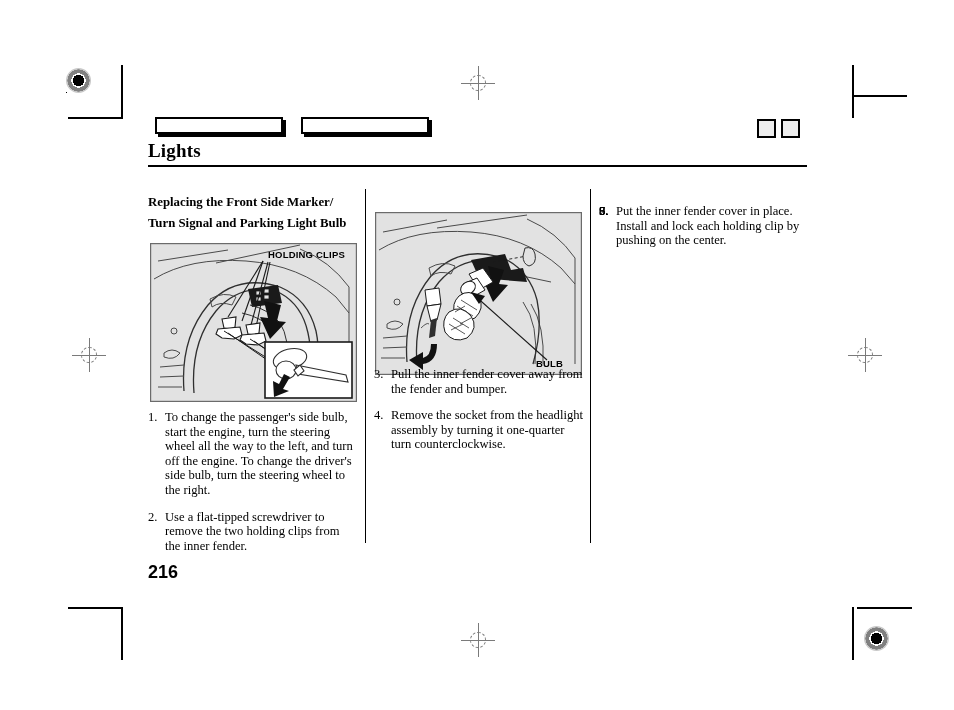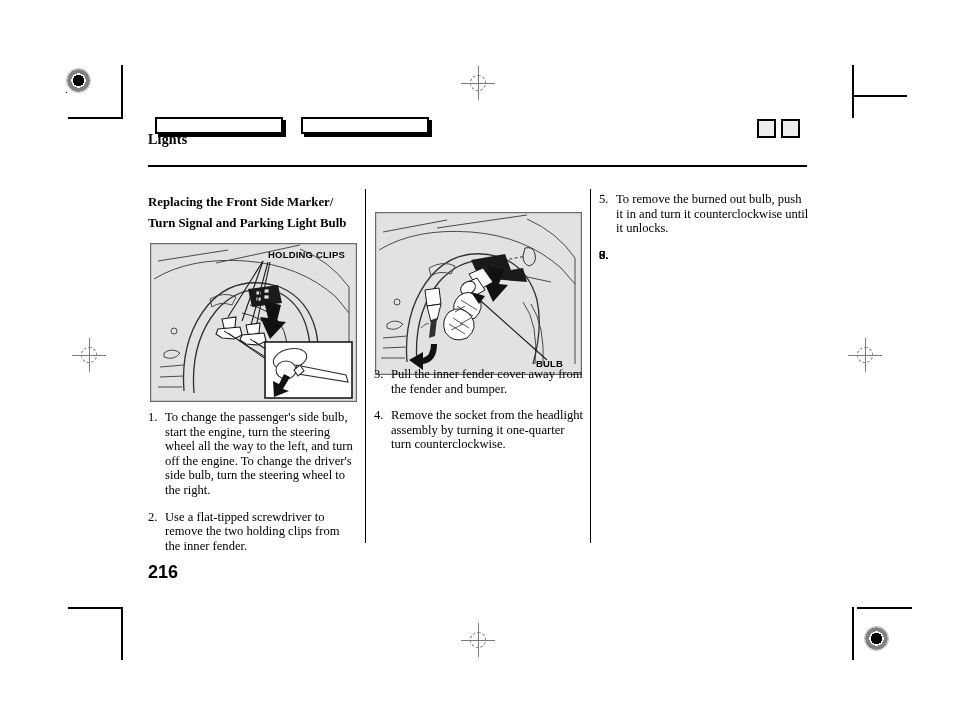--- a/index.html
+++ b/index.html
@@ -62,24 +62,24 @@
   .tab-box {
     position: absolute;
     background: #ffffff;
     border: 2px solid #000000;
     box-shadow: 3px 3px 0 #000000;
     box-sizing: border-box;
   }
   .section-title {
     position: absolute;
     left: 148px;
-    top: 132px;
+    top: 140px;
     font-family: "Liberation Serif", serif;
     font-weight: bold;
-    font-size: 14px;
+    font-size: 19px;
     letter-spacing: 0.2px;
   }
   .title-rule {
     position: absolute;
     left: 148px;
     top: 165px;
     width: 659px;
     height: 2px;
     background: #000000;
   }
@@ -364,30 +364,30 @@
       <span class="num">4.</span>
       <span>Remove the socket from the headlight assembly by turning it one-quarter turn counterclockwise.</span>
     </li>
   </ol>
 </div>
 
 <div class="col" style="left:599px; top:192px; width:212px;">
   <ol class="steps">
     <li>
       <span class="num">5.</span>
-      <span>To remove the burned out bulb, push it in and turn it counterclockwise until it unlocks.</span>
     </li>
     <li>
       <span class="num">6.</span>
     </li>
     <li>
       <span class="num">7.</span>
     </li>
     <li>
       <span class="num">8.</span>
     </li>
     <li>
       <span class="num">9.</span>
+      <span>Put the inner fender cover in place. Install and lock each holding clip by pushing on the center.</span>
     </li>
   </ol>
 </div>
 
 <div class="page-number">216</div>
 
 </body></html>

